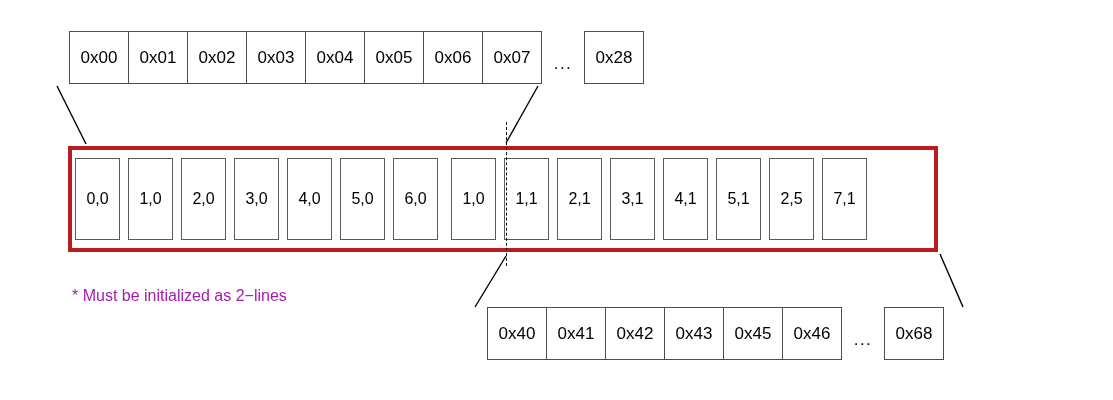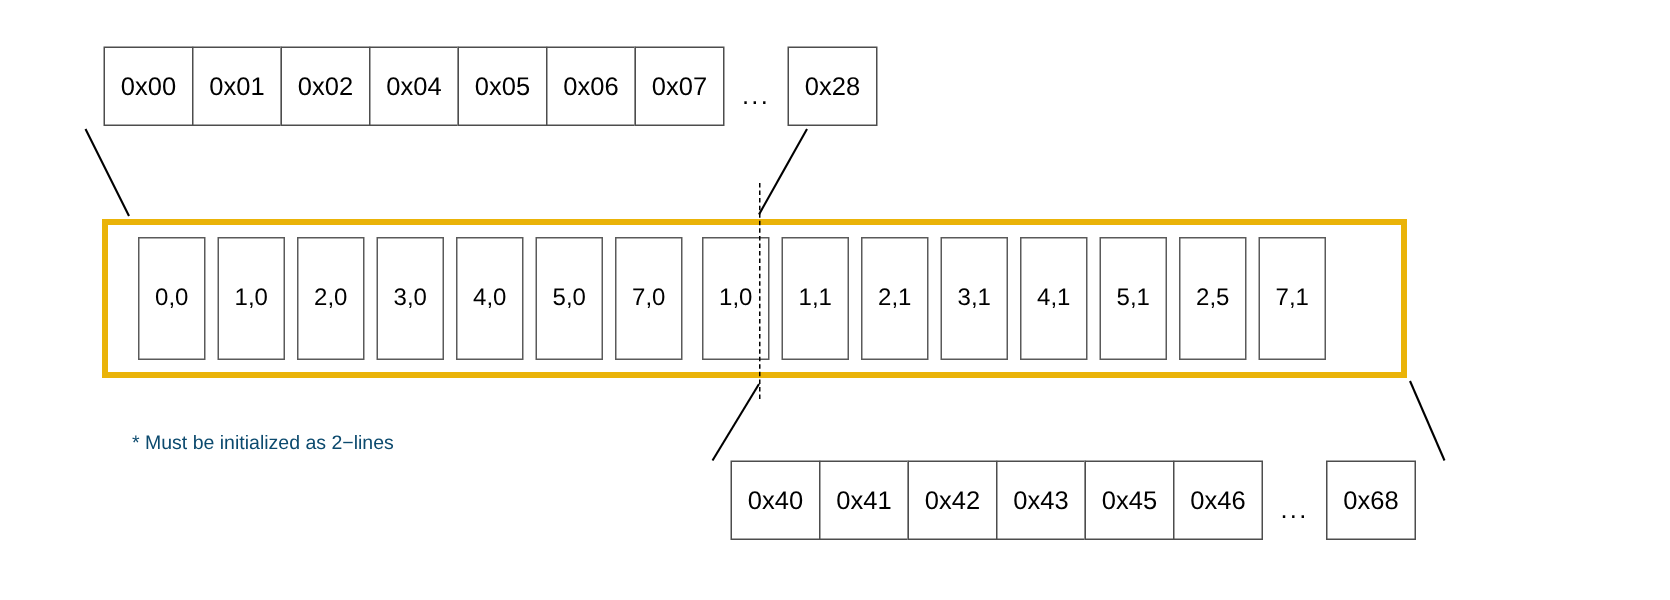--- a/index.html
+++ b/index.html
@@ -75,25 +75,25 @@
   }
 
   
   #memory-bar {
     position: absolute;
     left: 68px;
     top: 146px;
     width: 870px;
     height: 106px;
     box-sizing: border-box;
-    border: 4px solid #eab308;
+    border: 4px solid #b91c1c;
     background: #ffffff;
     display: flex;
     align-items: center;
-    padding: 0 20px;
+    padding: 0 3px;
   }
   .mem-cell {
     width: 45px;
     height: 82px;
     box-sizing: border-box;
     border: 1.5px solid #5a5a5a;
     background: #ffffff;
     display: flex;
     align-items: center;
     justify-content: center;
@@ -111,26 +111,26 @@
     left: 506px;
     top: 122px;
     width: 0px;
     height: 144px;
     border-left: 1.6px dashed #000000;
   }
 
   
   #note-text {
     position: absolute;
-    left: 88px;
+    left: 72px;
     top: 288px;
-    font-size: 13px;
+    font-size: 16px;
     line-height: 1;
     white-space: nowrap;
-    color: #0c4a6e;
+    color: #a21caf;
   }
 </style>
 </head>
 <body>
 
 <div id="diagram">
 
   <svg id="connector-layer" viewBox="0 0 1113 400" width="1113" height="400" xmlns="http://www.w3.org/2000/svg">
 
     <line x1="57" y1="86" x2="86" y2="144" stroke="#000000" stroke-width="1.4"></line>
@@ -139,36 +139,37 @@
 
     <line x1="506" y1="256" x2="475" y2="307" stroke="#000000" stroke-width="1.4"></line>
 
     <line x1="940" y1="254" x2="963" y2="307" stroke="#000000" stroke-width="1.4"></line>
   </svg>
 
   <div class="addr-row" id="top-address-row" style="left:57px; top:31px;">
     <div class="addr-cell">0x00</div>
     <div class="addr-cell">0x01</div>
     <div class="addr-cell">0x02</div>
+    <div class="addr-cell">0x03</div>
     <div class="addr-cell">0x04</div>
     <div class="addr-cell">0x05</div>
     <div class="addr-cell">0x06</div>
     <div class="addr-cell">0x07</div>
     <div class="addr-ellipsis">...</div>
     <div class="addr-cell detached">0x28</div>
   </div>
 
   <div id="memory-bar">
     <div class="mem-cell">0,0</div>
     <div class="mem-cell">1,0</div>
     <div class="mem-cell">2,0</div>
     <div class="mem-cell">3,0</div>
     <div class="mem-cell">4,0</div>
     <div class="mem-cell">5,0</div>
-    <div class="mem-cell">7,0</div>
+    <div class="mem-cell">6,0</div>
 
     <div class="mem-cell after-split">1,0</div>
     <div class="mem-cell">1,1</div>
     <div class="mem-cell">2,1</div>
     <div class="mem-cell">3,1</div>
     <div class="mem-cell">4,1</div>
     <div class="mem-cell">5,1</div>
     <div class="mem-cell">2,5</div>
     <div class="mem-cell">7,1</div>
   </div>

